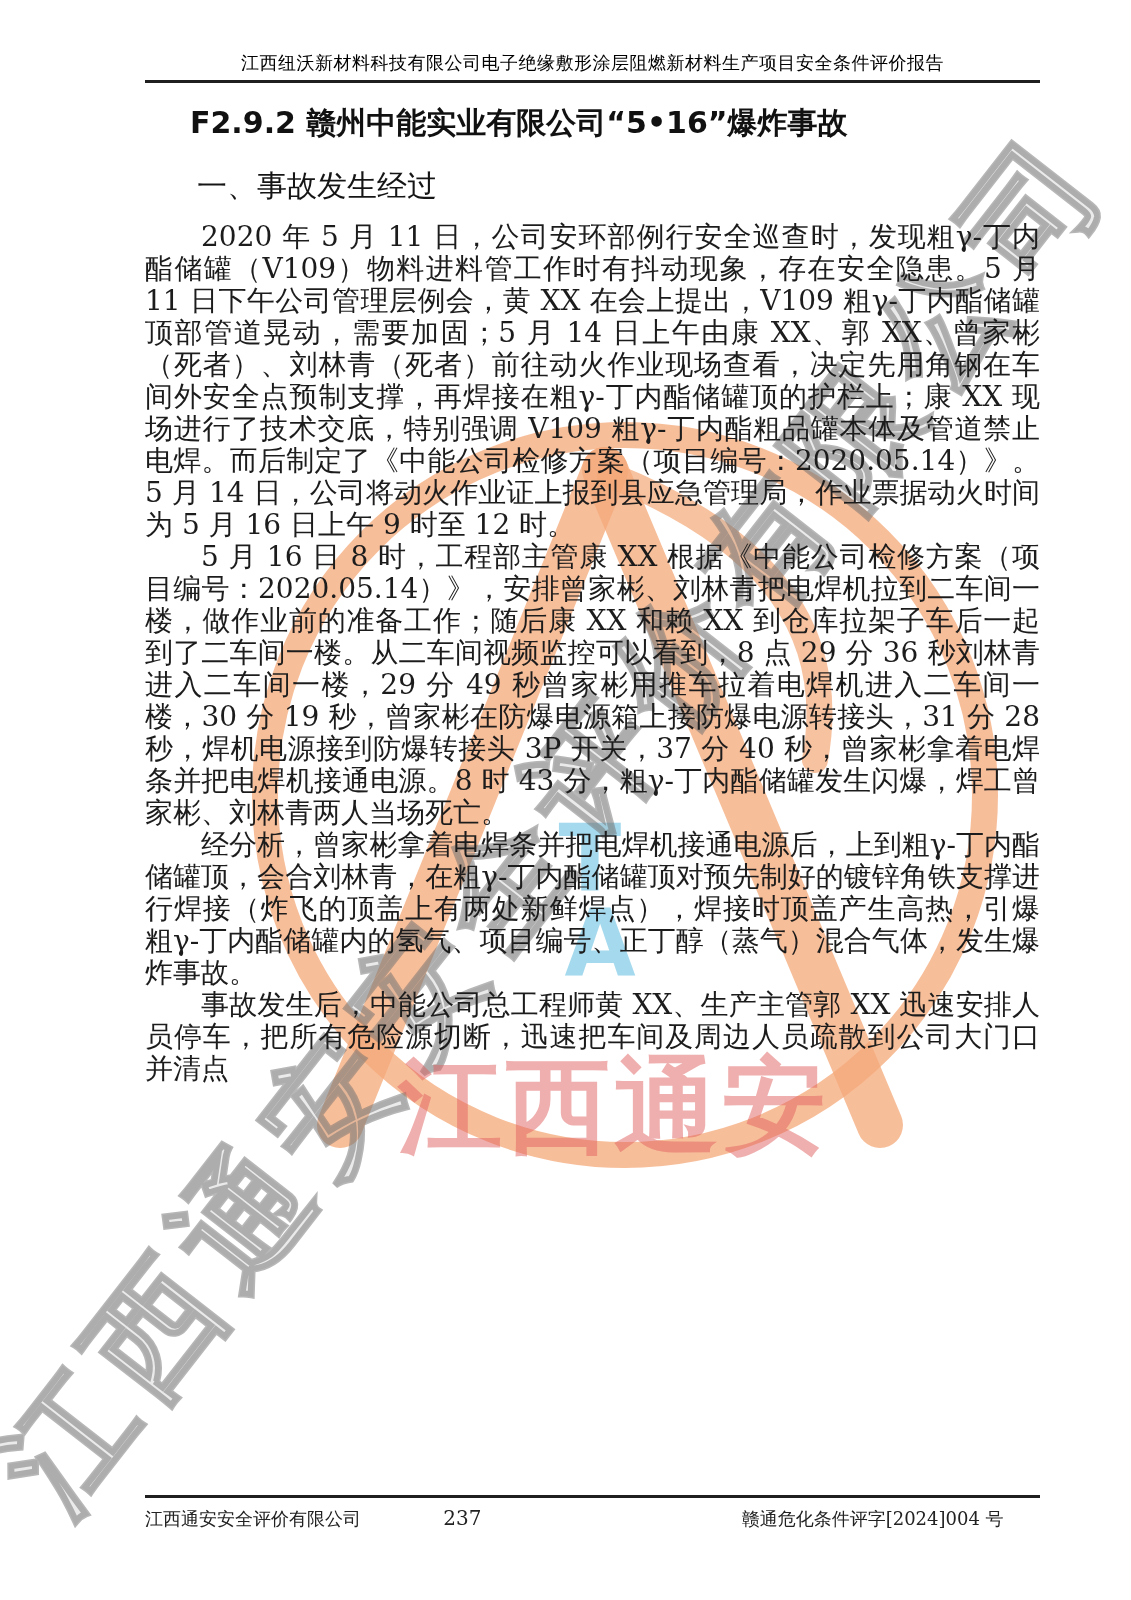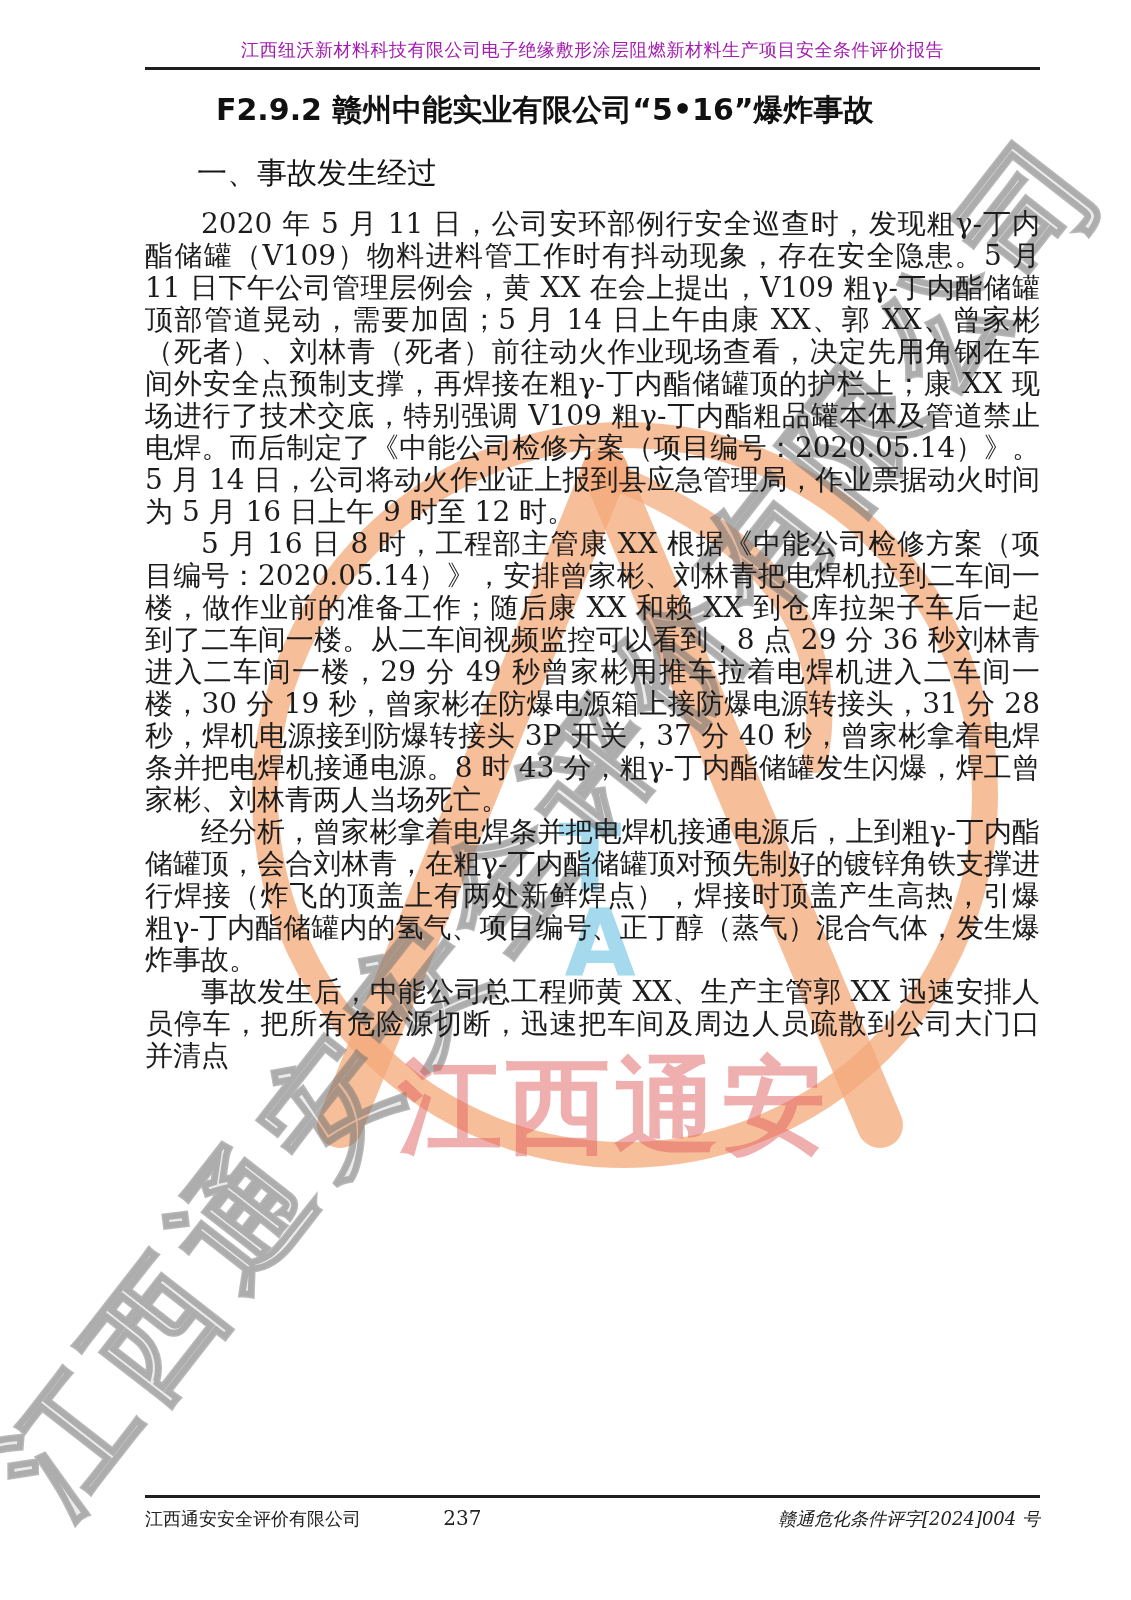--- a/index.html
+++ b/index.html
@@ -35,33 +35,33 @@
     font-family:"DejaVu Sans","Liberation Sans",sans-serif;
     font-weight:bold;
     font-size:104px;
     letter-spacing:4px;
     white-space:nowrap;
     color:rgba(226,96,96,0.50);
   }
   
   .content{position:absolute;left:145px;top:0;width:895px;z-index:2;}
   .doc-header{
-    margin-top:38px;
+    margin-top:51px;
     text-align:center;
     font-size:18px;
     letter-spacing:0.5px;
-    color:#a21caf;
+    color:#000000;
   }
   .header-rule{
     margin-top:5px;
     height:3px;
     background:#1f1f1f;
   }
   .doc-title{
-    margin:20px 0 0 71px;
+    margin:20px 0 0 45px;
     font-family:"DejaVu Sans","Liberation Sans",sans-serif;
     font-weight:bold;
     font-size:30px;
     color:#111;
   }
   .section-heading{
     margin:22px 0 0 52px;
     font-weight:normal;
     font-size:30px;
     color:#151515;
@@ -83,21 +83,21 @@
     z-index:2;
     border-top:3px solid #1f1f1f;
     padding-top:8px;
     display:flex;
     align-items:baseline;
     font-size:18px;
     color:#222;
   }
   .doc-footer .f-left{flex:1;text-align:left;}
   .doc-footer .f-center{flex:1;text-align:left;font-size:20px;}
-  .doc-footer .f-right{flex:1;text-align:right;font-style:italic;}
+  .doc-footer .f-right{flex:1;}
 </style>
 </head>
 <body>
 
 <div class="page">
 
   <div class="wm-layer">
 
     <svg class="wm-logo" width="800" height="790" viewBox="0 0 800 790">
 

